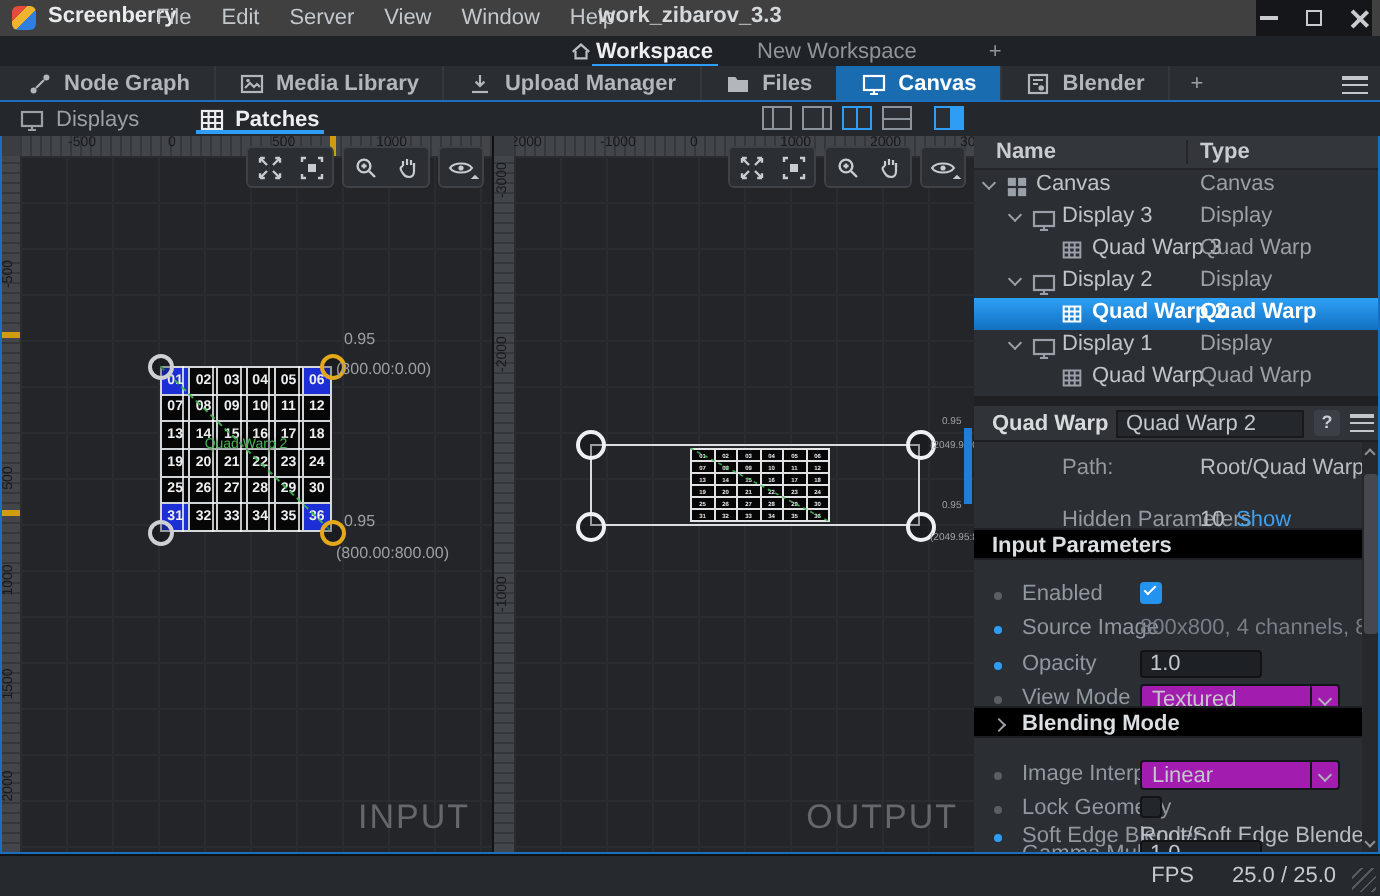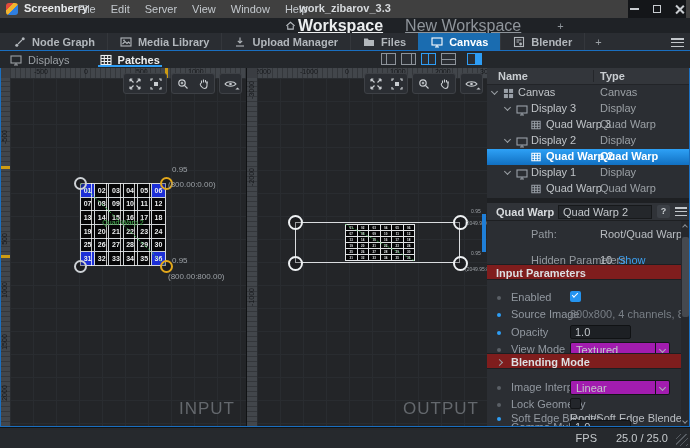--- a/index.html
+++ b/index.html
@@ -20,21 +20,21 @@
   #btn-min{width:9px;height:2px;background:#c8ccd0;}
   #btn-max{width:8px;height:8px;border:1.5px solid #c8ccd0;}
   #btn-close{position:relative;width:9px;height:9px;}
   #btn-close::before,#btn-close::after{content:'';position:absolute;left:4px;top:-1px;width:1.5px;height:11px;background:#c8ccd0;}
   #btn-close::before{transform:rotate(45deg);}#btn-close::after{transform:rotate(-45deg);}
 
   
   #wsbar{position:absolute;left:0;top:18px;width:690px;height:15px;background:#1f2226;z-index:60;}
   #homeicon{position:absolute;left:285px;top:2px;color:#b9bec3;}
   #wstabs{position:absolute;left:298px;top:0;height:15px;display:flex;gap:22px;align-items:center;}
-  .wstab{position:relative;color:#8f959b;font-size:16px;text-decoration:underline;}
+  .wstab{position:relative;color:#8f959b;font-size:11px;}
   .wstab.active{color:#eceeef;font-weight:bold;}
   .wstab.active::after{content:'';position:absolute;left:-2px;right:-2px;bottom:-2px;height:2px;background:#2e9df5;}
   .wsadd{color:#8f959b;padding-left:14px;}
 
   
   #tabbar{position:absolute;left:0;top:33px;width:690px;height:18px;background:#2a2d32;border-bottom:1px solid #1a6fc0;z-index:60;}
   #maintabs{position:absolute;left:2px;top:0;height:17px;display:flex;}
   .mtab{position:relative;display:flex;align-items:center;gap:6px;padding:0 12px;color:#b2b7bc;font-weight:bold;font-size:11px;border-left:1px solid #34373c;}
   .mtab:first-child{border-left:none;justify-content:flex-end;}
   .mtab.active{background:#1a6cb0;color:#fff;border-left-color:#1a6cb0;}
@@ -125,21 +125,21 @@
   #propshead{position:absolute;left:0;top:135px;width:203px;height:18px;background:#303338;border-bottom:1px solid #1d1f22;}
   #propshead .ptype{position:absolute;left:9px;top:3px;font-weight:bold;color:#d8dbde;}
   #propname{position:absolute;left:71px;top:2px;width:94px;height:14px;background:#24272b;border:1px solid #17191b;color:#c3c7cb;font-size:11px;padding:0 4px;font-family:inherit;}
   #helpbtn{position:absolute;left:170px;top:2px;width:13px;height:13px;background:#3c4046;border-radius:2px;color:#caced2;font-size:9px;font-weight:bold;text-align:center;line-height:13px;}
   #propmenu{position:absolute;left:188px;top:4px;width:12px;height:9px;display:flex;flex-direction:column;justify-content:space-between;}
   #propmenu i{display:block;height:1.5px;background:#c3c7cb;}
   .inforow{position:absolute;left:0;width:190px;height:13px;margin-left:28px;}
   .ilabel{position:absolute;left:16px;color:#959aa0;}
   .ivalue{position:absolute;left:85px;color:#b9bdc2;white-space:nowrap;}
   .link{color:#3da0f0;}
-  .secbar{position:absolute;left:0;width:203px;height:16px;background:#7f1d1d;border-top:1px solid #1d1f22;border-bottom:1px solid #1d1f22;}
+  .secbar{position:absolute;left:0;width:203px;height:16px;background:#000000;border-top:1px solid #1d1f22;border-bottom:1px solid #1d1f22;}
   .secbar .stitle{position:absolute;left:9px;top:2px;font-weight:bold;color:#dcdfe2;}
   .secbar .stitle.ind{left:24px;}
   .secchev{position:absolute;left:10px;top:6px;}
   .prow{position:absolute;left:0;width:203px;height:16px;}
   .dot{position:absolute;left:10px;top:6px;width:4px;height:4px;border-radius:50%;background:#5a5f66;}
   .dot.blue{background:#2e9df5;}
   .plabel{position:absolute;left:24px;top:1px;color:#9298a0;white-space:nowrap;}
   .pvalue{position:absolute;left:83px;top:1px;color:#b9bdc2;white-space:nowrap;max-width:112px;overflow:hidden;}
   .pvalue.dim{color:#787e85;}
   .pfield{position:absolute;left:83px;top:0;width:61px;height:14px;background:#1d2024;border:1px solid #101214;border-radius:2px;color:#c3c7cb;font-size:11px;padding:0 4px;font-family:inherit;}

